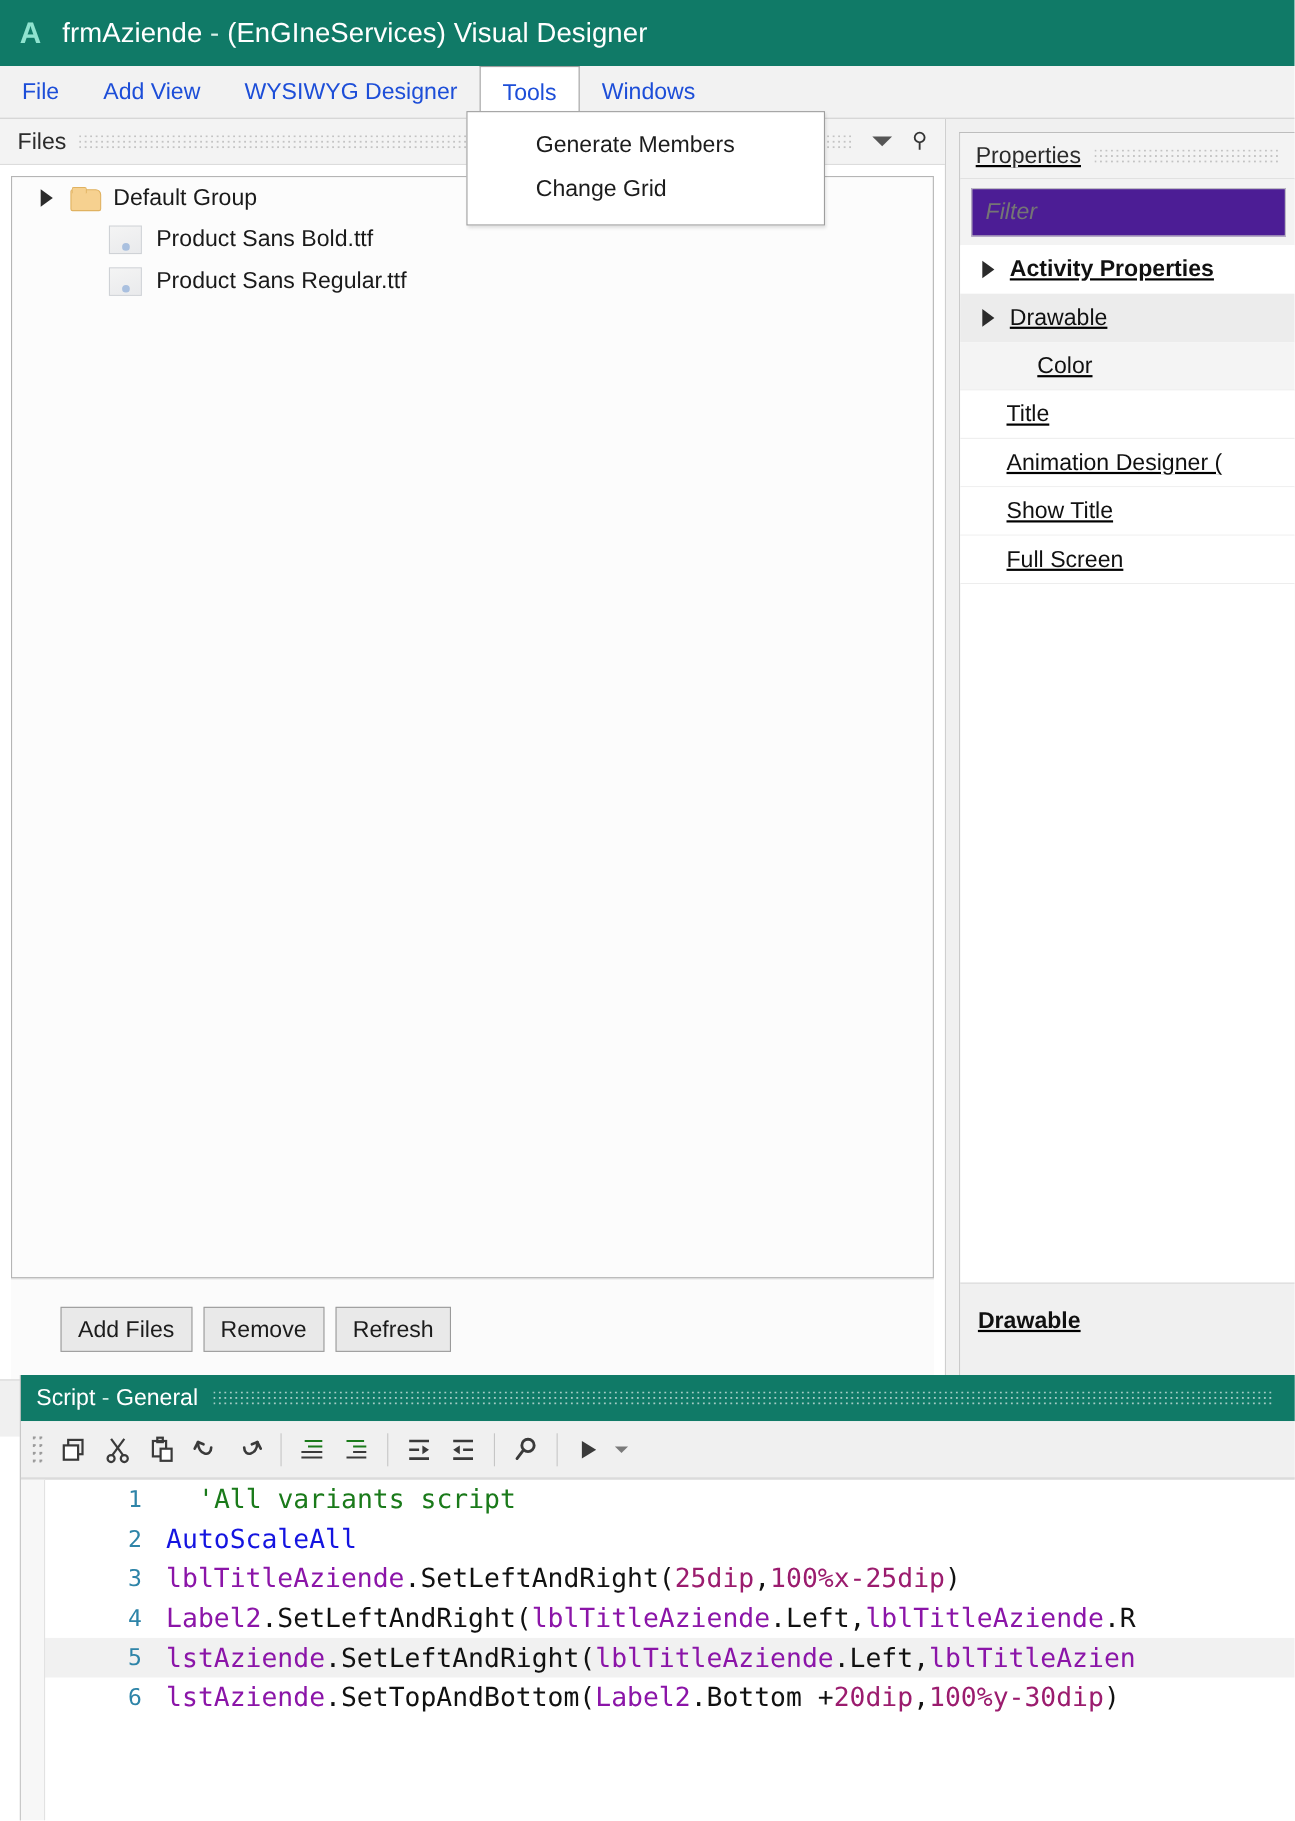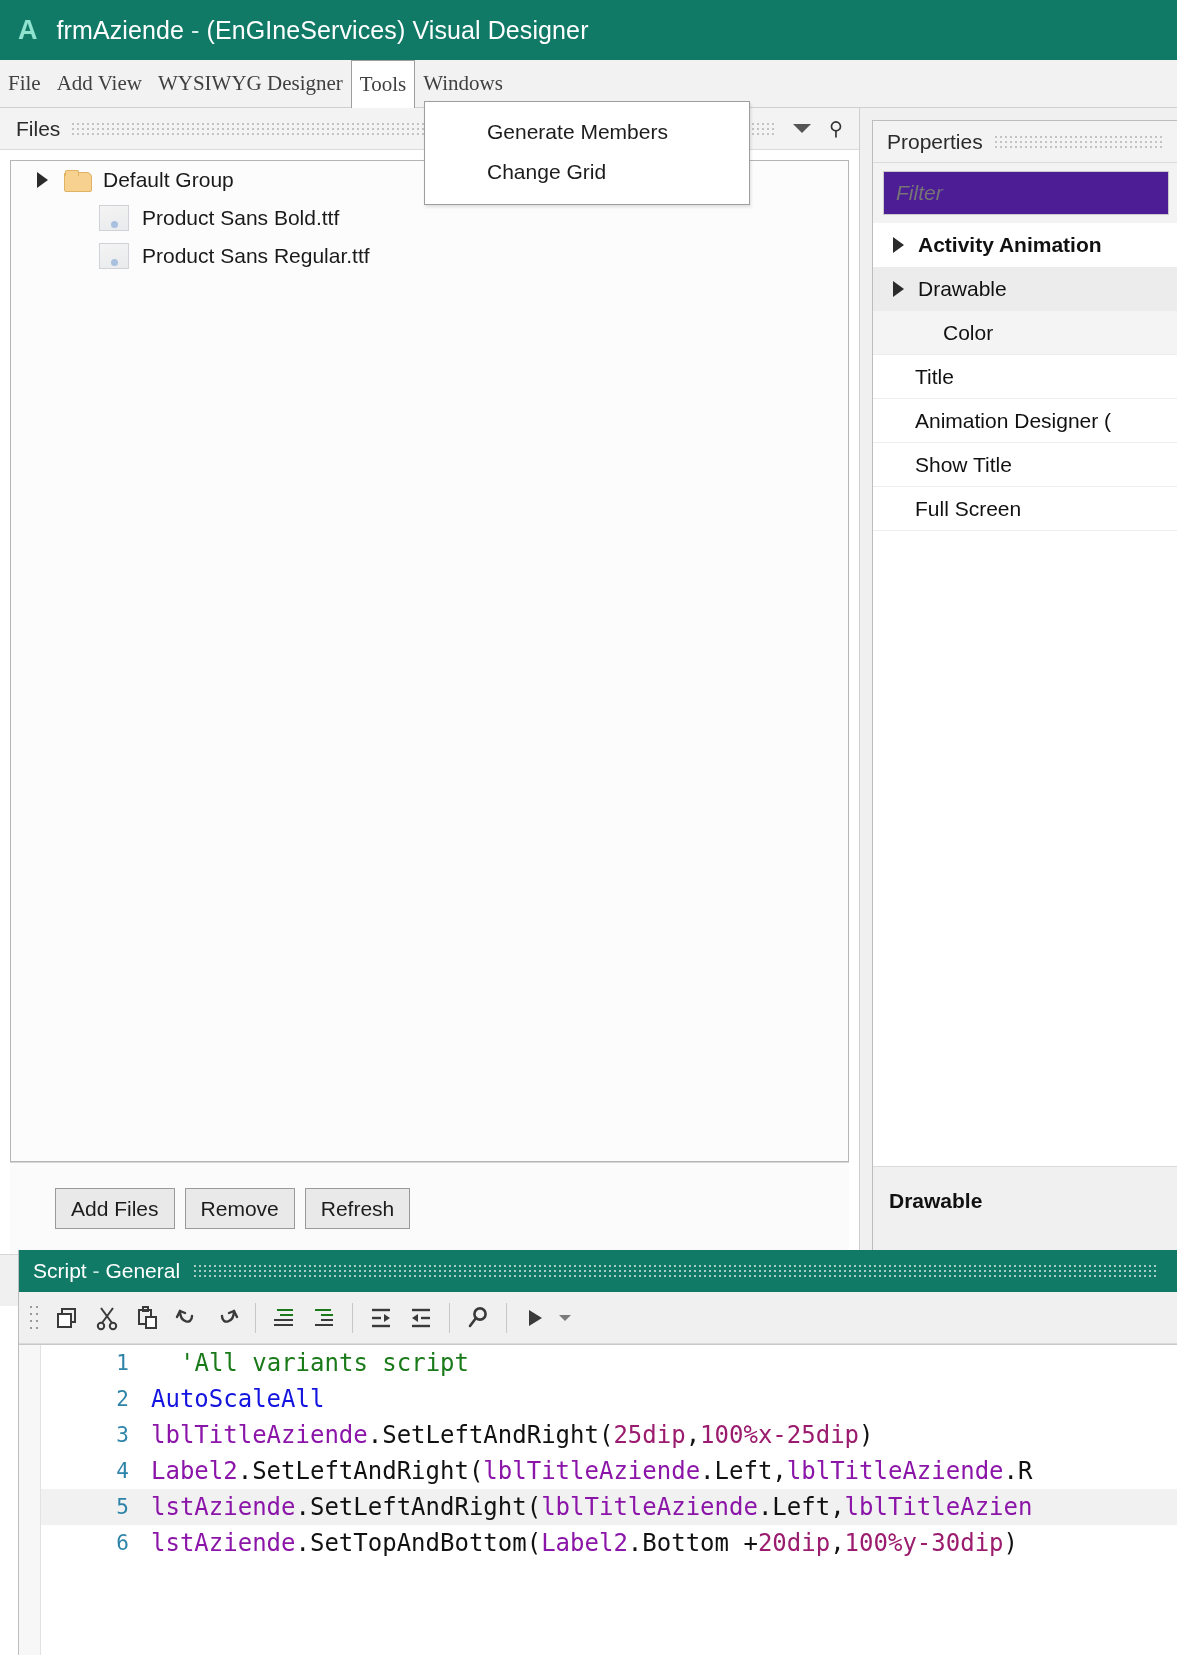--- a/index.html
+++ b/index.html
@@ -40,26 +40,25 @@
     background: #f2f2f2;
     border-bottom: 1px solid #d0d0d0;
     display: flex;
     align-items: stretch;
     position: relative;
     z-index: 50;
   }
   .menu-item {
     display: flex;
     align-items: center;
-    padding: 0 8px;
-    font-size: 21px;
-    color: #404040;
+    padding: 0 20px;
+    font-size: 21px;
+    color: #1d4ed8;
     white-space: nowrap;
     cursor: default;
-    font-family: Liberation Serif, serif;
   }
   .menu-item.open {
     background: #ffffff;
     border-left: 1px solid #9e9e9e;
     border-right: 1px solid #9e9e9e;
     border-top: 1px solid #9e9e9e;
     margin-bottom: -1px;
     position: relative;
     z-index: 60;
   }
@@ -248,20 +247,21 @@
     color: #0b7a66;
   }
 
   
   #right-panel {
     flex: 1;
     display: flex;
     flex-direction: column;
     background: #f0f0f0;
     padding: 12px 0 0 4px;
+    text-decoration: underline;
   }
   #right-inner {
     flex: 1;
     margin: 0 0 18px 8px;
     border-left: 1px solid #bdbdbd;
     border-top: 1px solid #bdbdbd;
     display: flex;
     flex-direction: column;
     background: #ffffff;
   }
@@ -508,21 +508,21 @@
         <span class="gripper"></span>
       </div>
 
       <div id="filter-wrap">
         <input id="filter-input" type="text" placeholder="Filter" style="">
       </div>
 
       <div id="props-list">
         <div class="prop-row group">
           <span class="pr-arrow"></span>
-          <span>Activity Animation</span>
+          <span>Activity Properties</span>
         </div>
         <div class="prop-row sub">
           <span class="pr-arrow"></span>
           <span>Drawable</span>
         </div>
         <div class="prop-row leaf shaded">
           <span>Color</span>
         </div>
         <div class="prop-row leaf">
           <span>Title</span>

